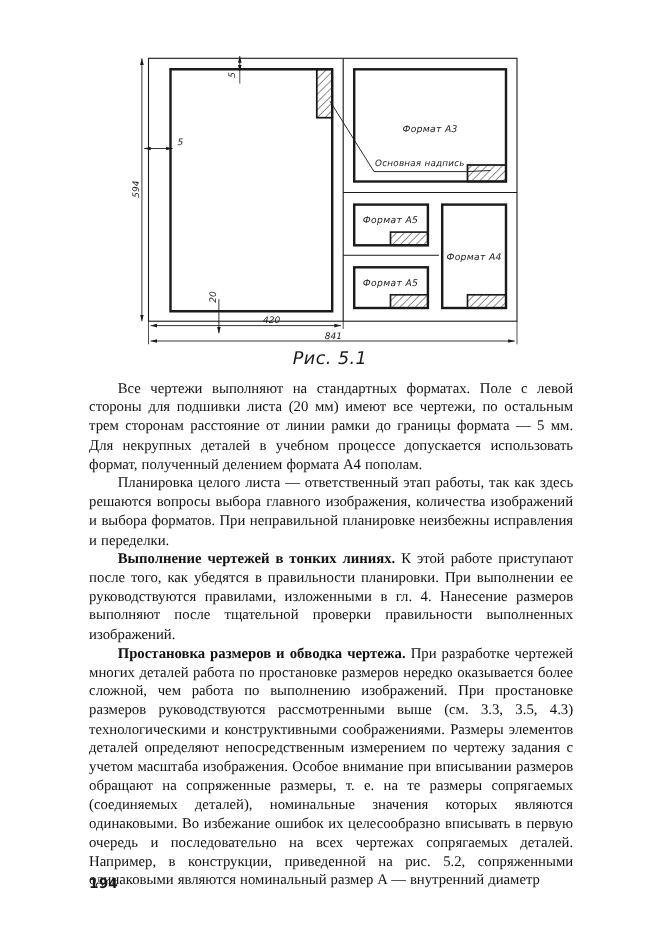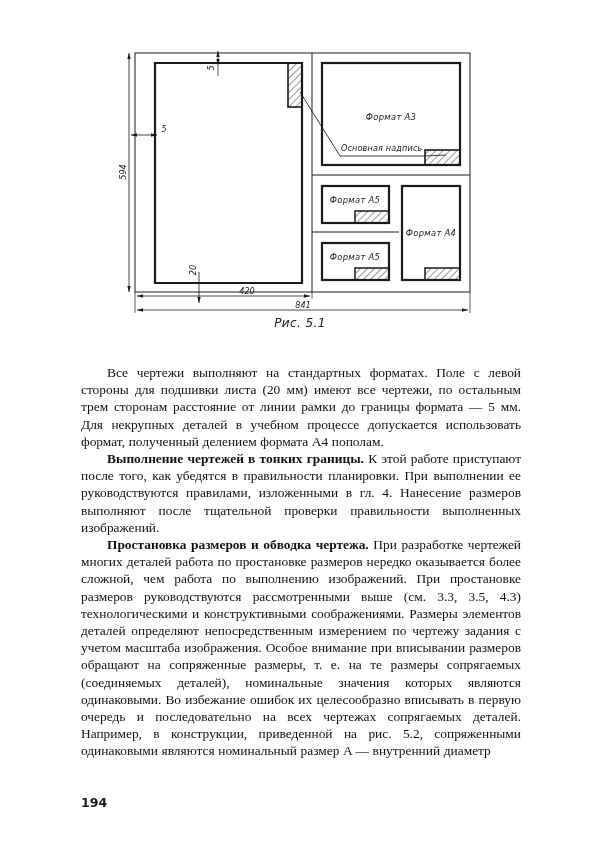--- a/index.html
+++ b/index.html
@@ -37,30 +37,30 @@
     left: 0; top: 0;
   }
   #figure-caption {
     position: absolute;
     left: 0;
     top: 296px;
     width: 600px;
     text-align: center;
     font-family: "DejaVu Sans", sans-serif;
     font-style: italic;
-    font-size: 12px;
+    font-size: 16px;
     letter-spacing: 0.4px;
     color: #1a1a1a;
   }
 
   
   #body-text {
     position: absolute;
     left: 81px;
-    top: 364px;
+    top: 344px;
     width: 440px;
   }
   .para {
     margin: 0;
     text-align: justify;
     text-justify: inter-word;
     font-size: 13.4px;
     line-height: 17.2px;
     text-indent: 26px;
     hyphens: manual;
@@ -216,21 +216,24 @@
     </svg>
 
     <div id="figure-caption">Рис. 5.1</div>
   </div>
 
   <div id="body-text">
     <p class="para">
       <span>Все чертежи выполняют на стандартных форматах. Поле с левой стороны для подшивки листа (20 мм) имеют все чертежи, по остальным трем сторонам расстояние от линии рамки до границы формата — 5 мм. Для некрупных деталей в учебном процессе допускается использовать формат, полученный делением формата А4 пополам.</span>
     </p>
     <p class="para">
-      <b>Выполнение чертежей в тонких границы.</b><span> К этой работе приступают после того, как убедятся в правильности планировки. При выполнении ее руководствуются правилами, изложенными в гл. 4. Нанесение размеров выполняют после тщательной проверки правильности выполненных изображений.</span>
+      <span>Планировка целого листа — ответственный этап работы, так как здесь решаются вопросы выбора главного изображения, количества изображений и выбора форматов. При неправильной планировке неизбежны исправления и переделки.</span>
+    </p>
+    <p class="para">
+      <b>Выполнение чертежей в тонких линиях.</b><span> К этой работе приступают после того, как убедятся в правильности планировки. При выполнении ее руководствуются правилами, изложенными в гл. 4. Нанесение размеров выполняют после тщательной проверки правильности выполненных изображений.</span>
     </p>
     <p class="para">
       <b>Простановка размеров и обводка чертежа.</b><span> При разработке чертежей многих деталей работа по простановке размеров нередко оказывается более сложной, чем работа по выполнению изображений. При простановке размеров руководствуются рассмотренными выше (см. 3.3, 3.5, 4.3) технологическими и конструктивными соображениями. Размеры элементов деталей определяют непосредственным измерением по чертежу задания с учетом масштаба изображения. Особое внимание при вписывании размеров обращают на сопряженные размеры, т. е. на те размеры сопрягаемых (соединяемых деталей), номинальные значения которых являются одинаковыми. Во избежание ошибок их целесообразно вписывать в первую очередь и последовательно на всех чертежах сопрягаемых деталей. Например, в конструкции, приведенной на рис. 5.2, сопряженными одинаковыми являются номинальный размер A — внутренний диаметр</span>
     </p>
   </div>
 
   <div id="page-number">194</div>
 
 </div>
 

